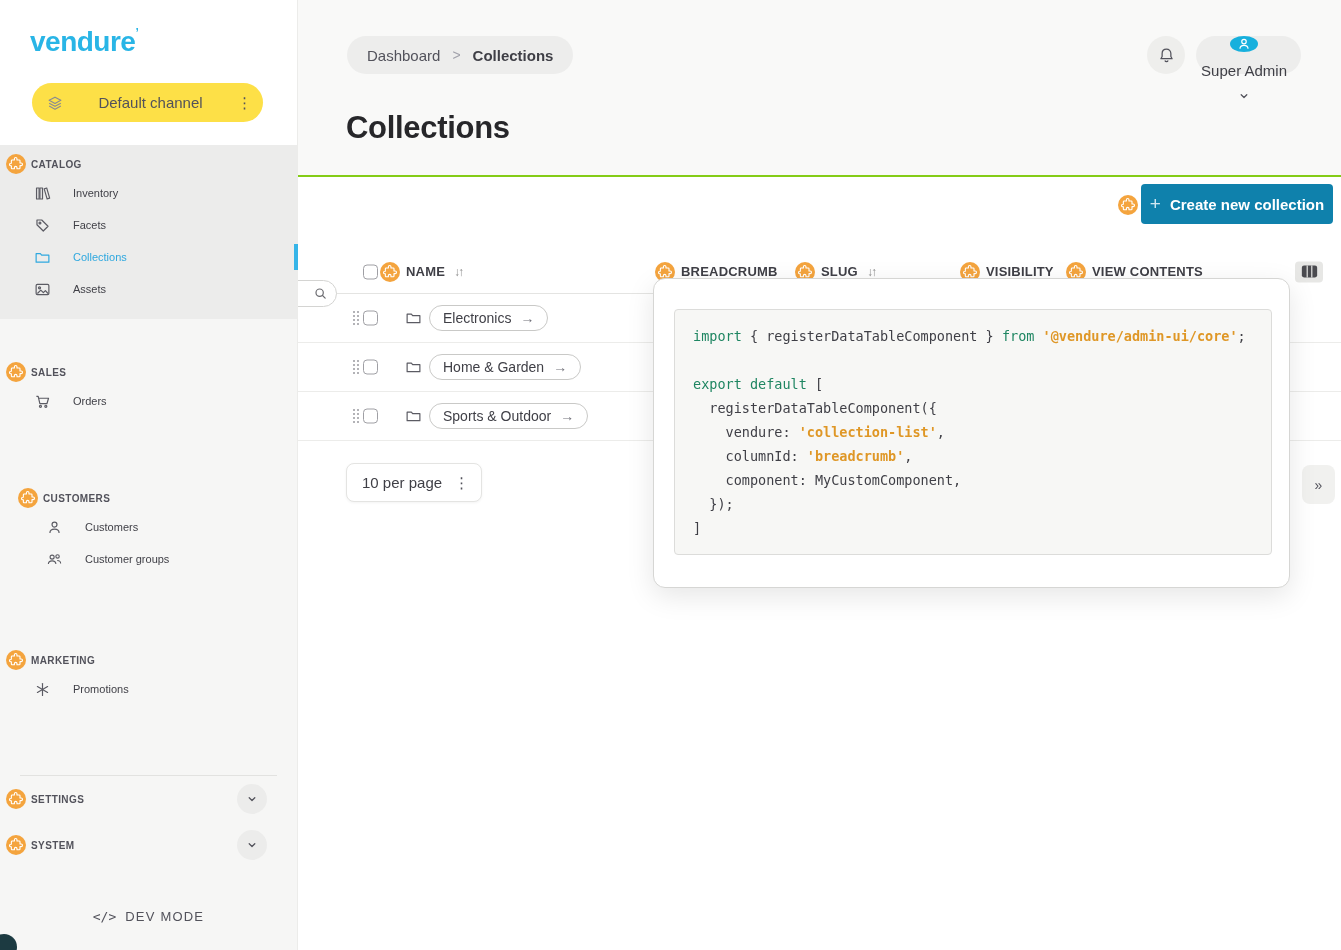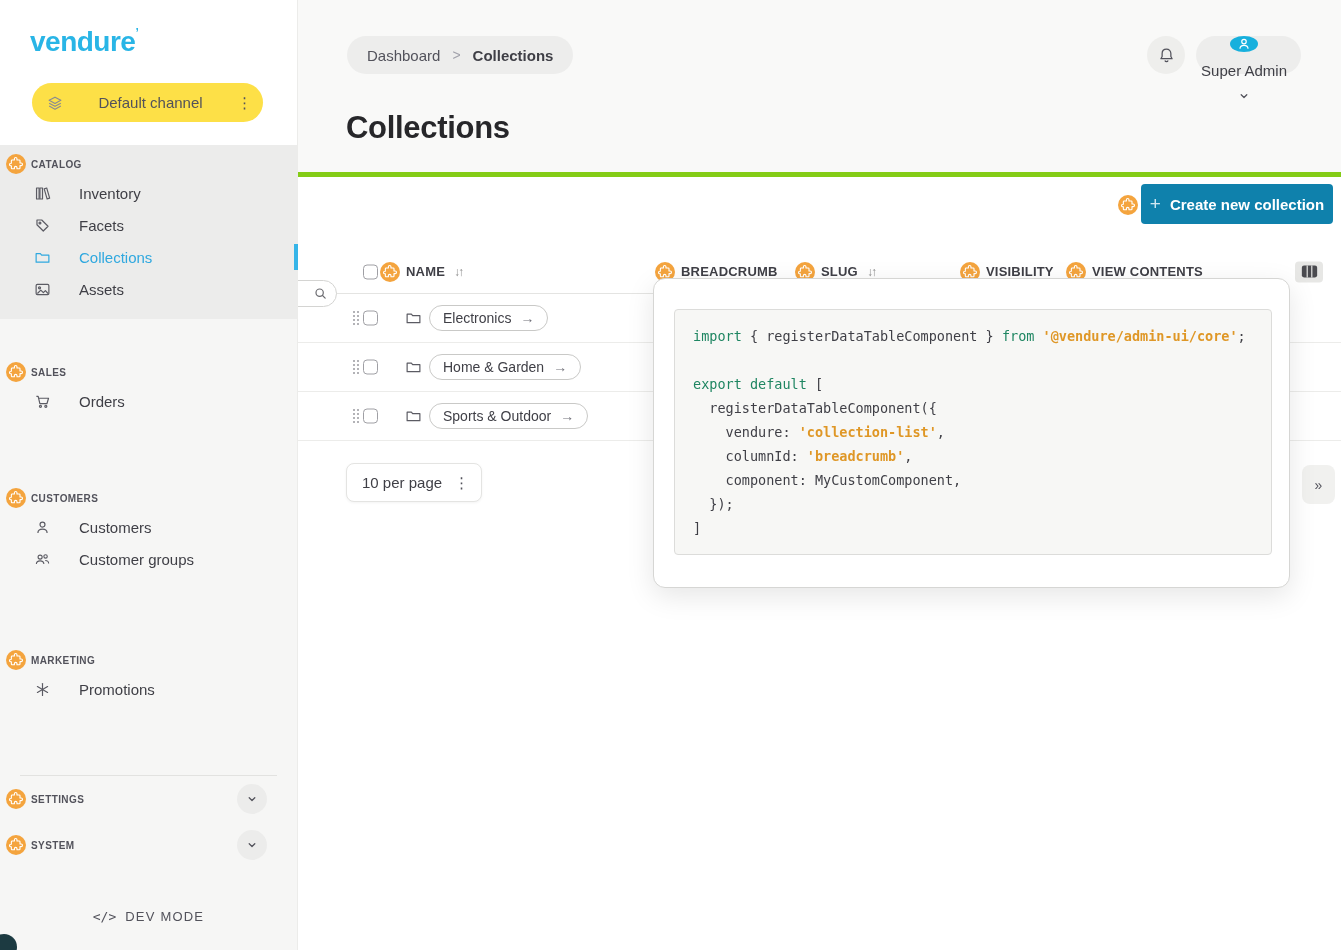--- a/index.html
+++ b/index.html
@@ -20,38 +20,38 @@
   .channel-pill .ico { color:#8b8b90; }
   .channel-label { flex:1; text-align:center; color:#52525b; font-size:15px; }
   .kebab { color:#52525b; font-size:15px; letter-spacing:0; width:14px; text-align:center; }
   .nav { flex:1; display:flex; flex-direction:column; min-height:0; }
   .section { padding:6px 0 14px; }
   .section.active-section { background:#ececeb; }
   .section-header { display:flex; align-items:center; height:26px; padding-left:6px; gap:5px; cursor:pointer; }
   .pz-badge { width:20px; height:20px; border-radius:50%; background:#f4a43e; flex:none;
     display:inline-flex; align-items:center; justify-content:center; cursor:pointer; }
   .section-label { font-size:10px; font-weight:bold; color:#52525b; letter-spacing:.4px; }
-  .nav-item { position:relative; display:flex; align-items:center; gap:28px; height:32px;
-    padding-left:34px; font-size:15px; color:#3f3f46; cursor:pointer;text-align:right; }
+  .nav-item { position:relative; display:flex; align-items:center; gap:22px; height:32px;
+    padding-left:34px; font-size:11px; color:#3f3f46; cursor:pointer;text-align:right; }
   .nav-item .ico { color:#5b5b63; flex:none; }
   .nav-item.active, .nav-item.active .ico { color:#2fa8df; }
   .active-bar { position:absolute; right:-1px; top:3px; width:4px; height:26px; background:#36b5e8; }
-  .sec-sales { margin-top:34px; } .sec-customers { margin-top:48px; } .sec-marketing { margin-top:52px; }
+  .sec-sales { margin-top:34px; } .sec-customers { margin-top:48px;padding-left:12px; } .sec-marketing { margin-top:52px; }
   .side-divider { height:1px; background:#e2e2e0; margin:56px 20px 0; flex:none; }
   .collapse-row { display:flex; align-items:center; height:46px; padding:0 30px 0 6px; gap:5px; }
   .collapse-row:first-of-type { margin-top:24px; }
   .collapse-btn { margin-left:auto; width:30px; height:30px; border-radius:50%; background:#ececeb;
     display:flex; align-items:center; justify-content:center; color:#52525b; border:none; cursor:pointer; }
   .devmode { display:flex; align-items:center; justify-content:center; gap:9px; height:40px;
     color:#52525b; font-size:13px; letter-spacing:1.2px; margin:16px 0 14px; cursor:pointer; }
   .devmode-glyph { font-family:"DejaVu Sans Mono", monospace; font-size:13px; letter-spacing:0; }
   .fab { position:absolute; left:-9px; bottom:-10px; width:26px; height:26px; border-radius:50%; background:#1c3a41; z-index:6; }
   
   .main { position:absolute; left:298px; top:0; width:1043px; height:950px; background:#fff; }
-  .main-header { position:relative; height:177px; background:#f9f9f8; border-bottom:5px solid #84cc16; }
+  .main-header { position:relative; height:177px; background:#f9f9f8; border-bottom:2px solid #84cc16; }
   .breadcrumb { position:absolute; left:49px; top:36px; height:38px; background:#ededec; border-radius:19px;
     display:flex; align-items:center; gap:12px; padding:0 20px; font-size:15px; }
   .crumb { color:#52525b; cursor:pointer; }
   .crumb.current { color:#3f3f46; font-weight:bold; }
   .crumb-sep { color:#a1a1aa; font-size:14px; }
   .header-right { position:absolute; right:40px; top:36px; display:flex; gap:11px; }
   .bell-btn { width:38px; height:38px; border-radius:50%; background:#eeeeec; border:none;
     display:flex; align-items:center; justify-content:center; color:#52525b; cursor:pointer; }
   .user-pill { height:38px; background:#ededec; border-radius:19px; display:flex; align-items:center;
     gap:10px; padding:0 14px 0 5px; cursor:pointer;flex-direction:column; }

